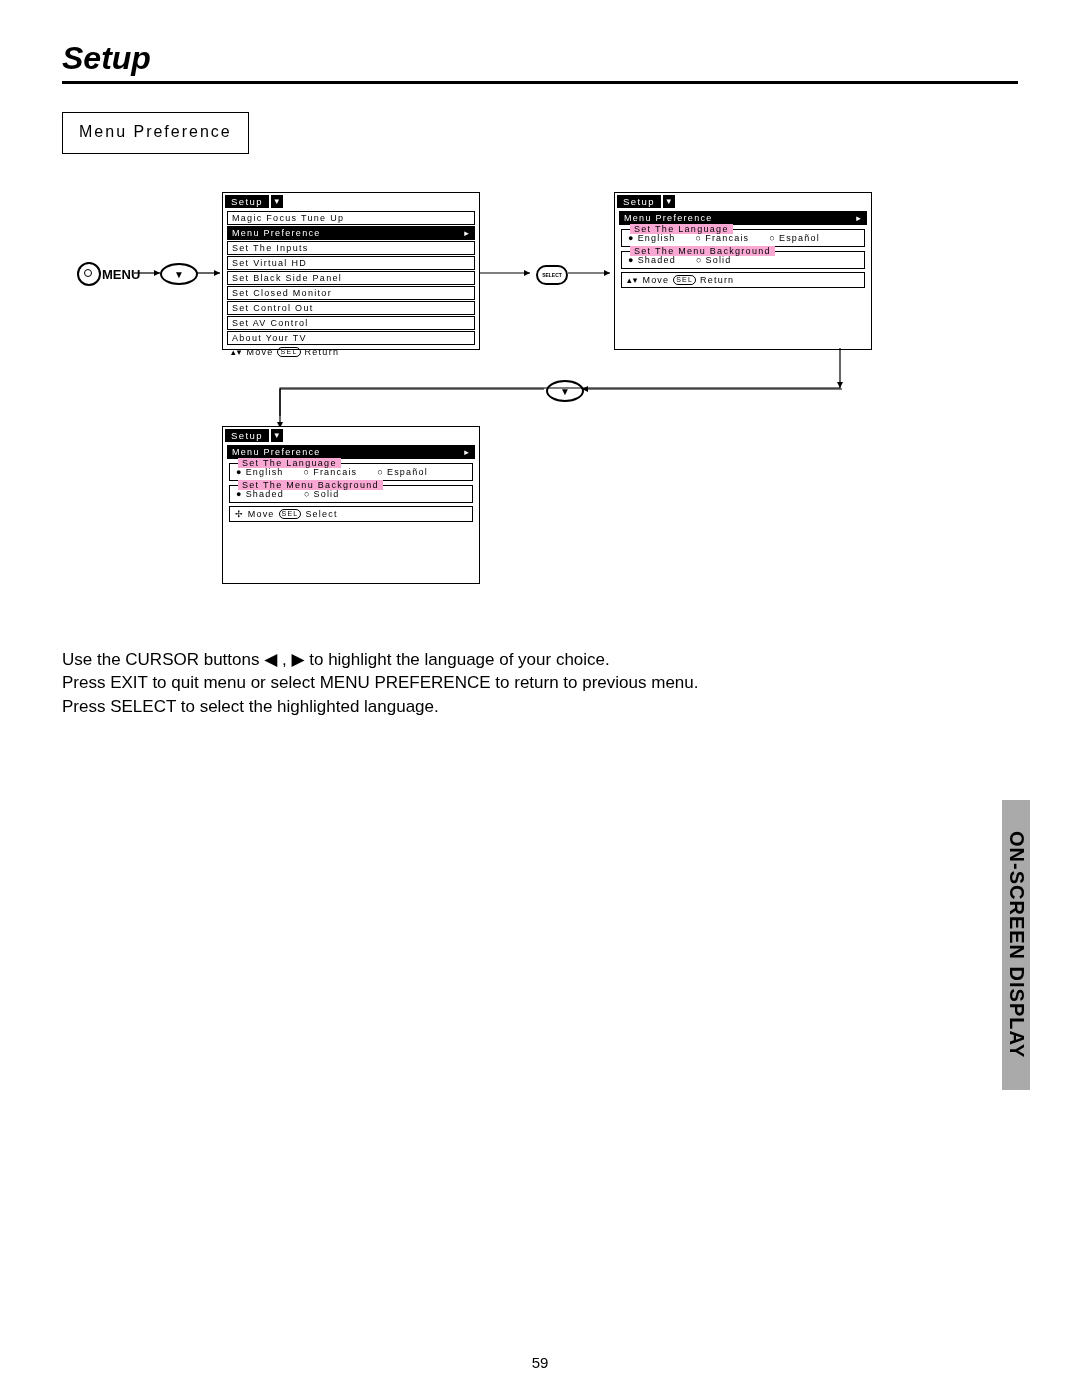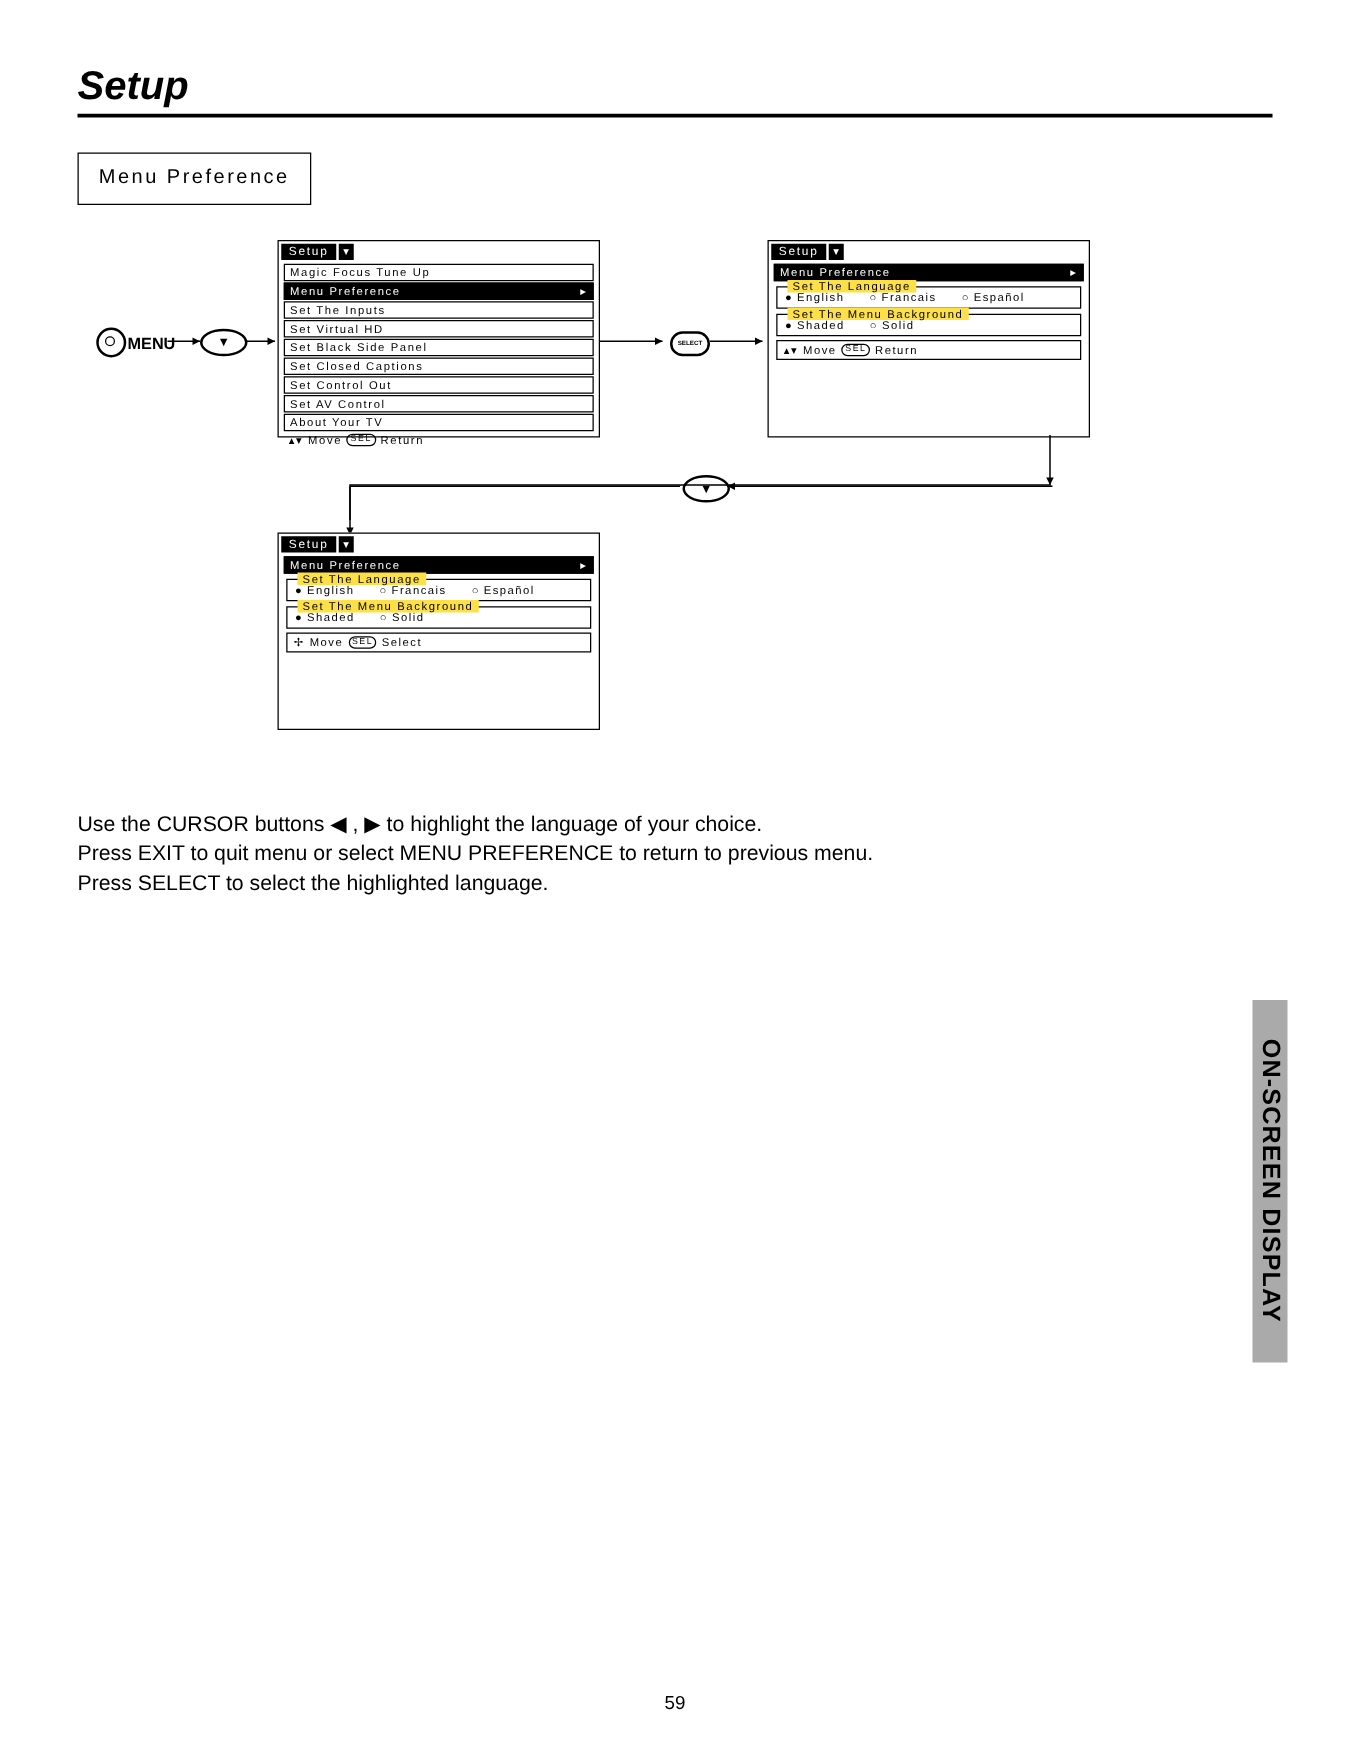--- a/index.html
+++ b/index.html
@@ -6,21 +6,21 @@
     margin: 0;
     padding: 0;
     font-family: Arial, Helvetica, sans-serif;
     width: 1080px;
     height: 1397px;
     position: relative;
     background: #fff;
     color: #000;
   }
   .page {
-    padding: 50px 62px 30px 62px;
+    padding: 40px 62px 30px 62px;
     position: relative;
     box-sizing: border-box;
     height: 100%;
   }
   .title {
     font-size: 32px;
     font-weight: 800;
     font-style: italic;
     margin-bottom: 4px;
   }
@@ -123,21 +123,21 @@
   .osd-group {
     margin: 4px 6px 2px 6px;
     border: 1px solid #000;
     padding: 3px 6px;
     position: relative;
   }
   .osd-group-title {
     position: absolute;
     top: -6px;
     left: 8px;
-    background: #fde047;
+    background: #f9a8d4;
     padding: 0 4px;
     letter-spacing: 1.3px;
   }
   .radio-row {
     display: flex;
     gap: 20px;
     letter-spacing: 1.2px;
   }
   .radio {
     display: inline-flex;
@@ -238,21 +238,21 @@
     <div class="osd-row">
         <span>Set The Inputs</span>
       </div>
     <div class="osd-row">
         <span>Set Virtual HD</span>
       </div>
     <div class="osd-row">
         <span>Set Black Side Panel</span>
       </div>
     <div class="osd-row">
-        <span>Set Closed Captions</span>
+        <span>Set Closed Monitor</span>
       </div>
     <div class="osd-row">
         <span>Set Control Out</span>
       </div>
     <div class="osd-row">
         <span>Set AV Control</span>
       </div>
     <div class="osd-row">
         <span>About Your TV</span>
       </div>

